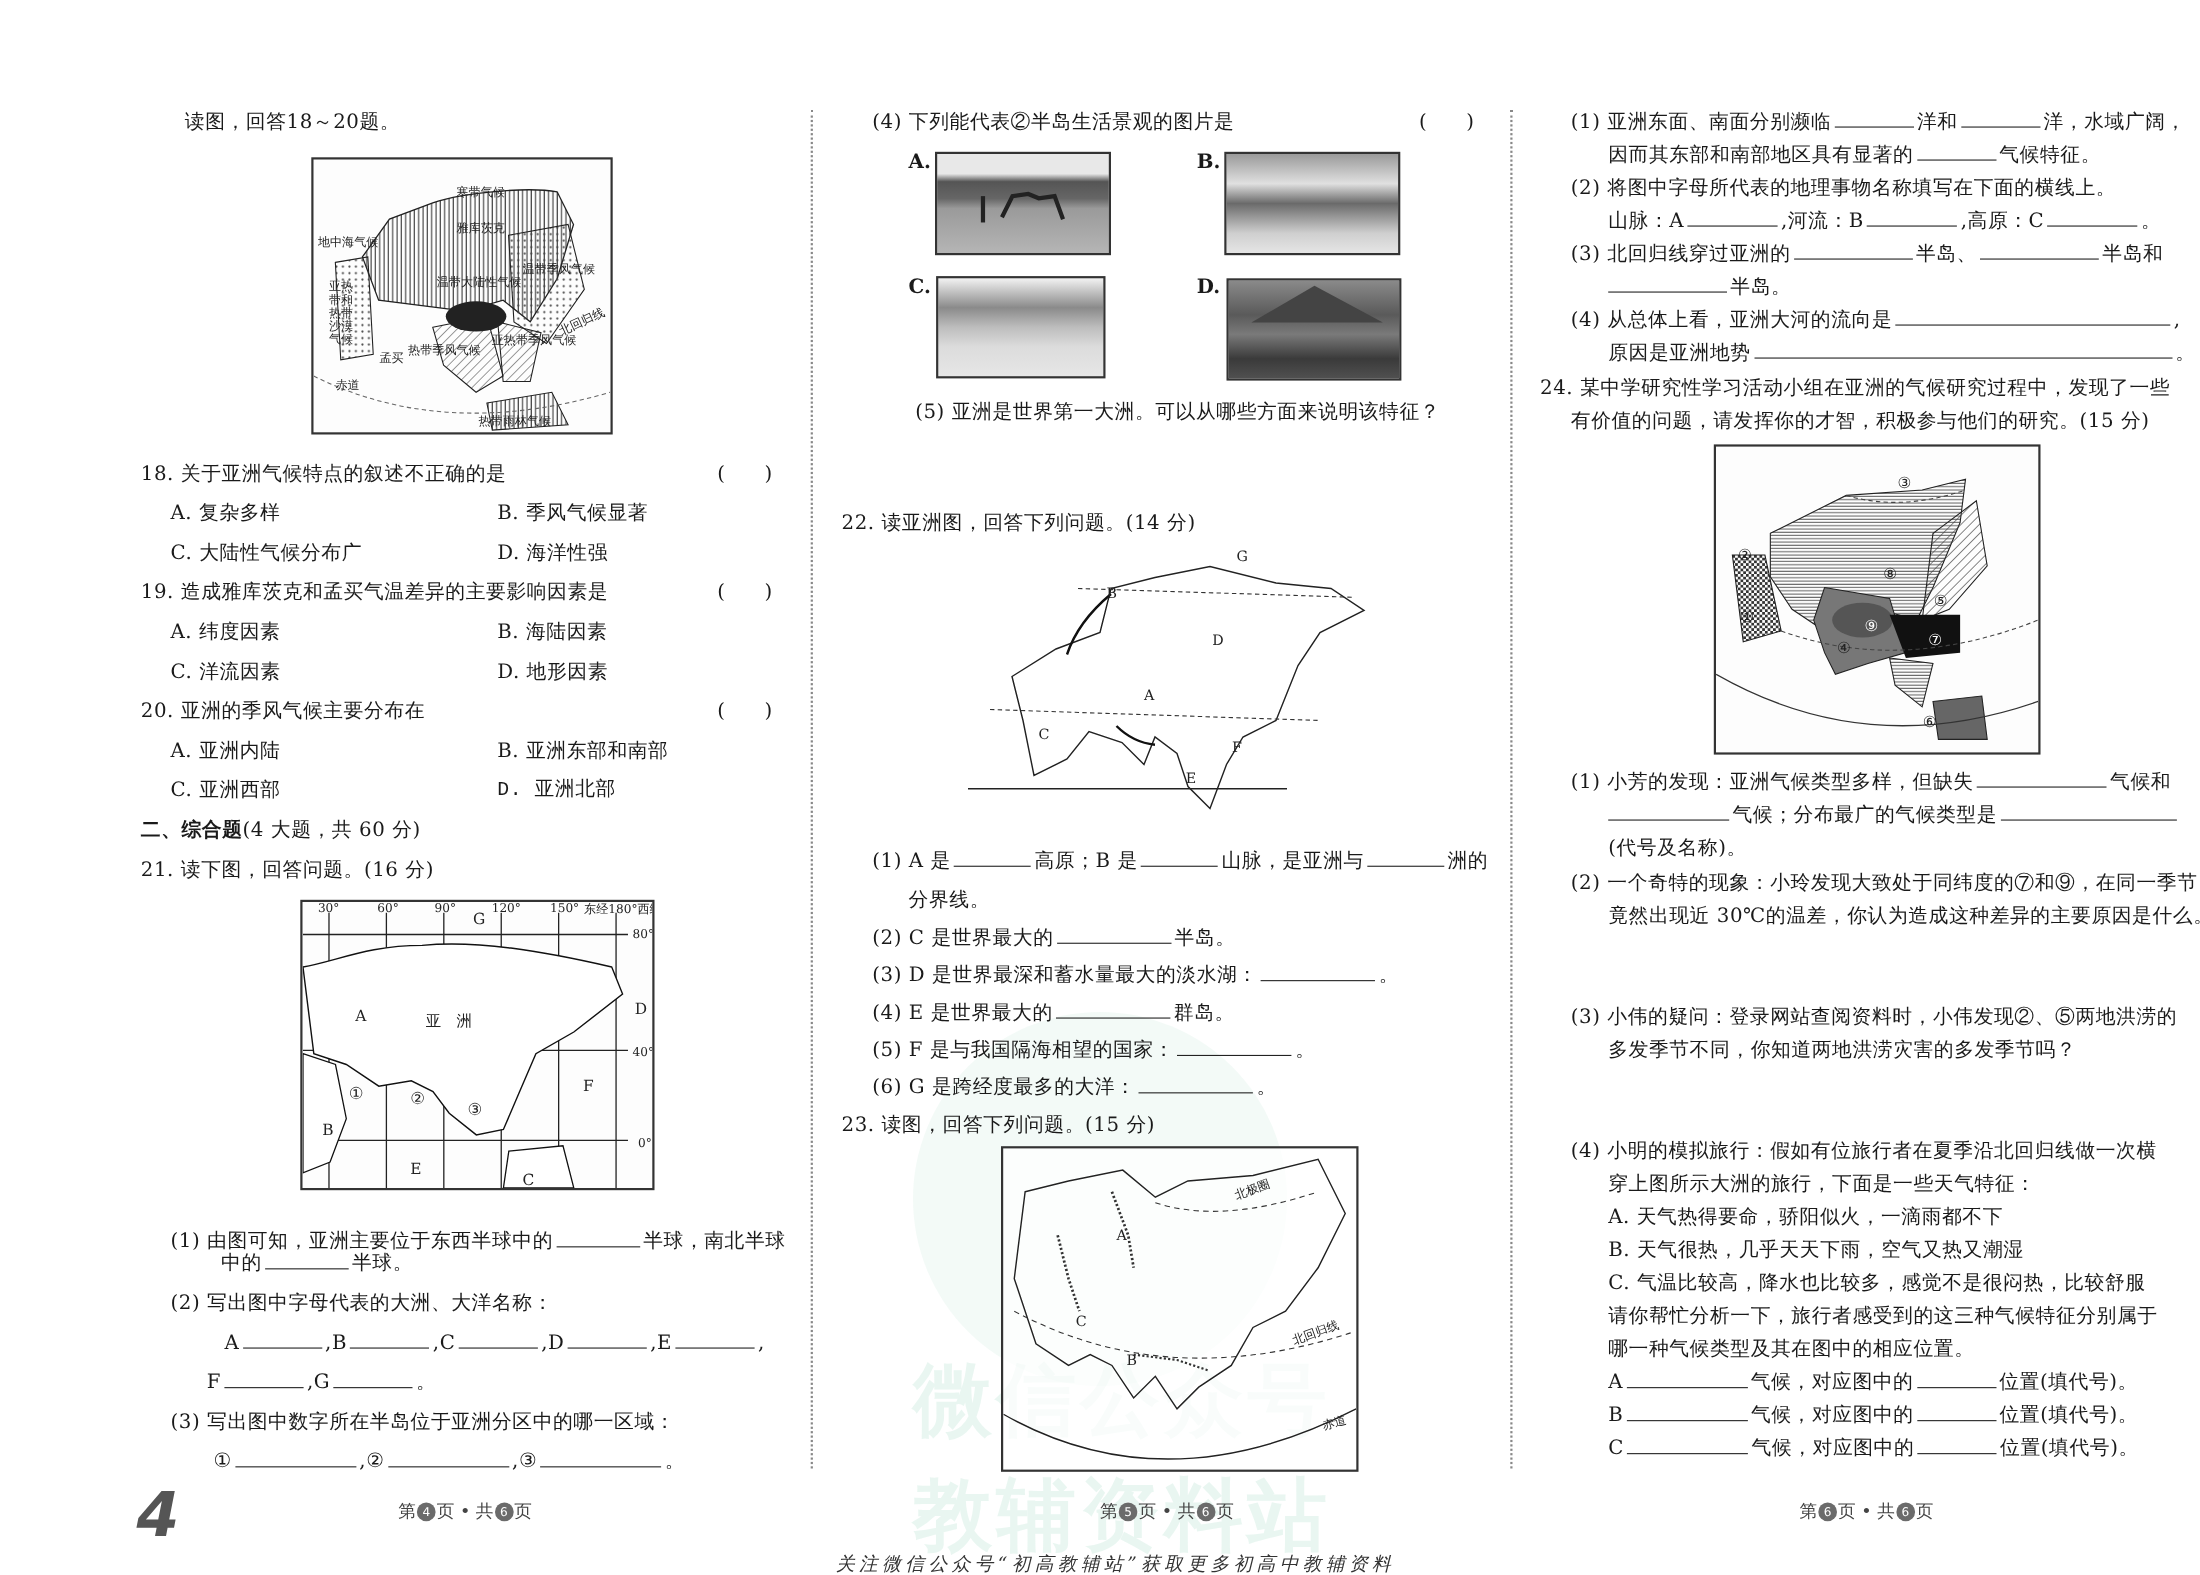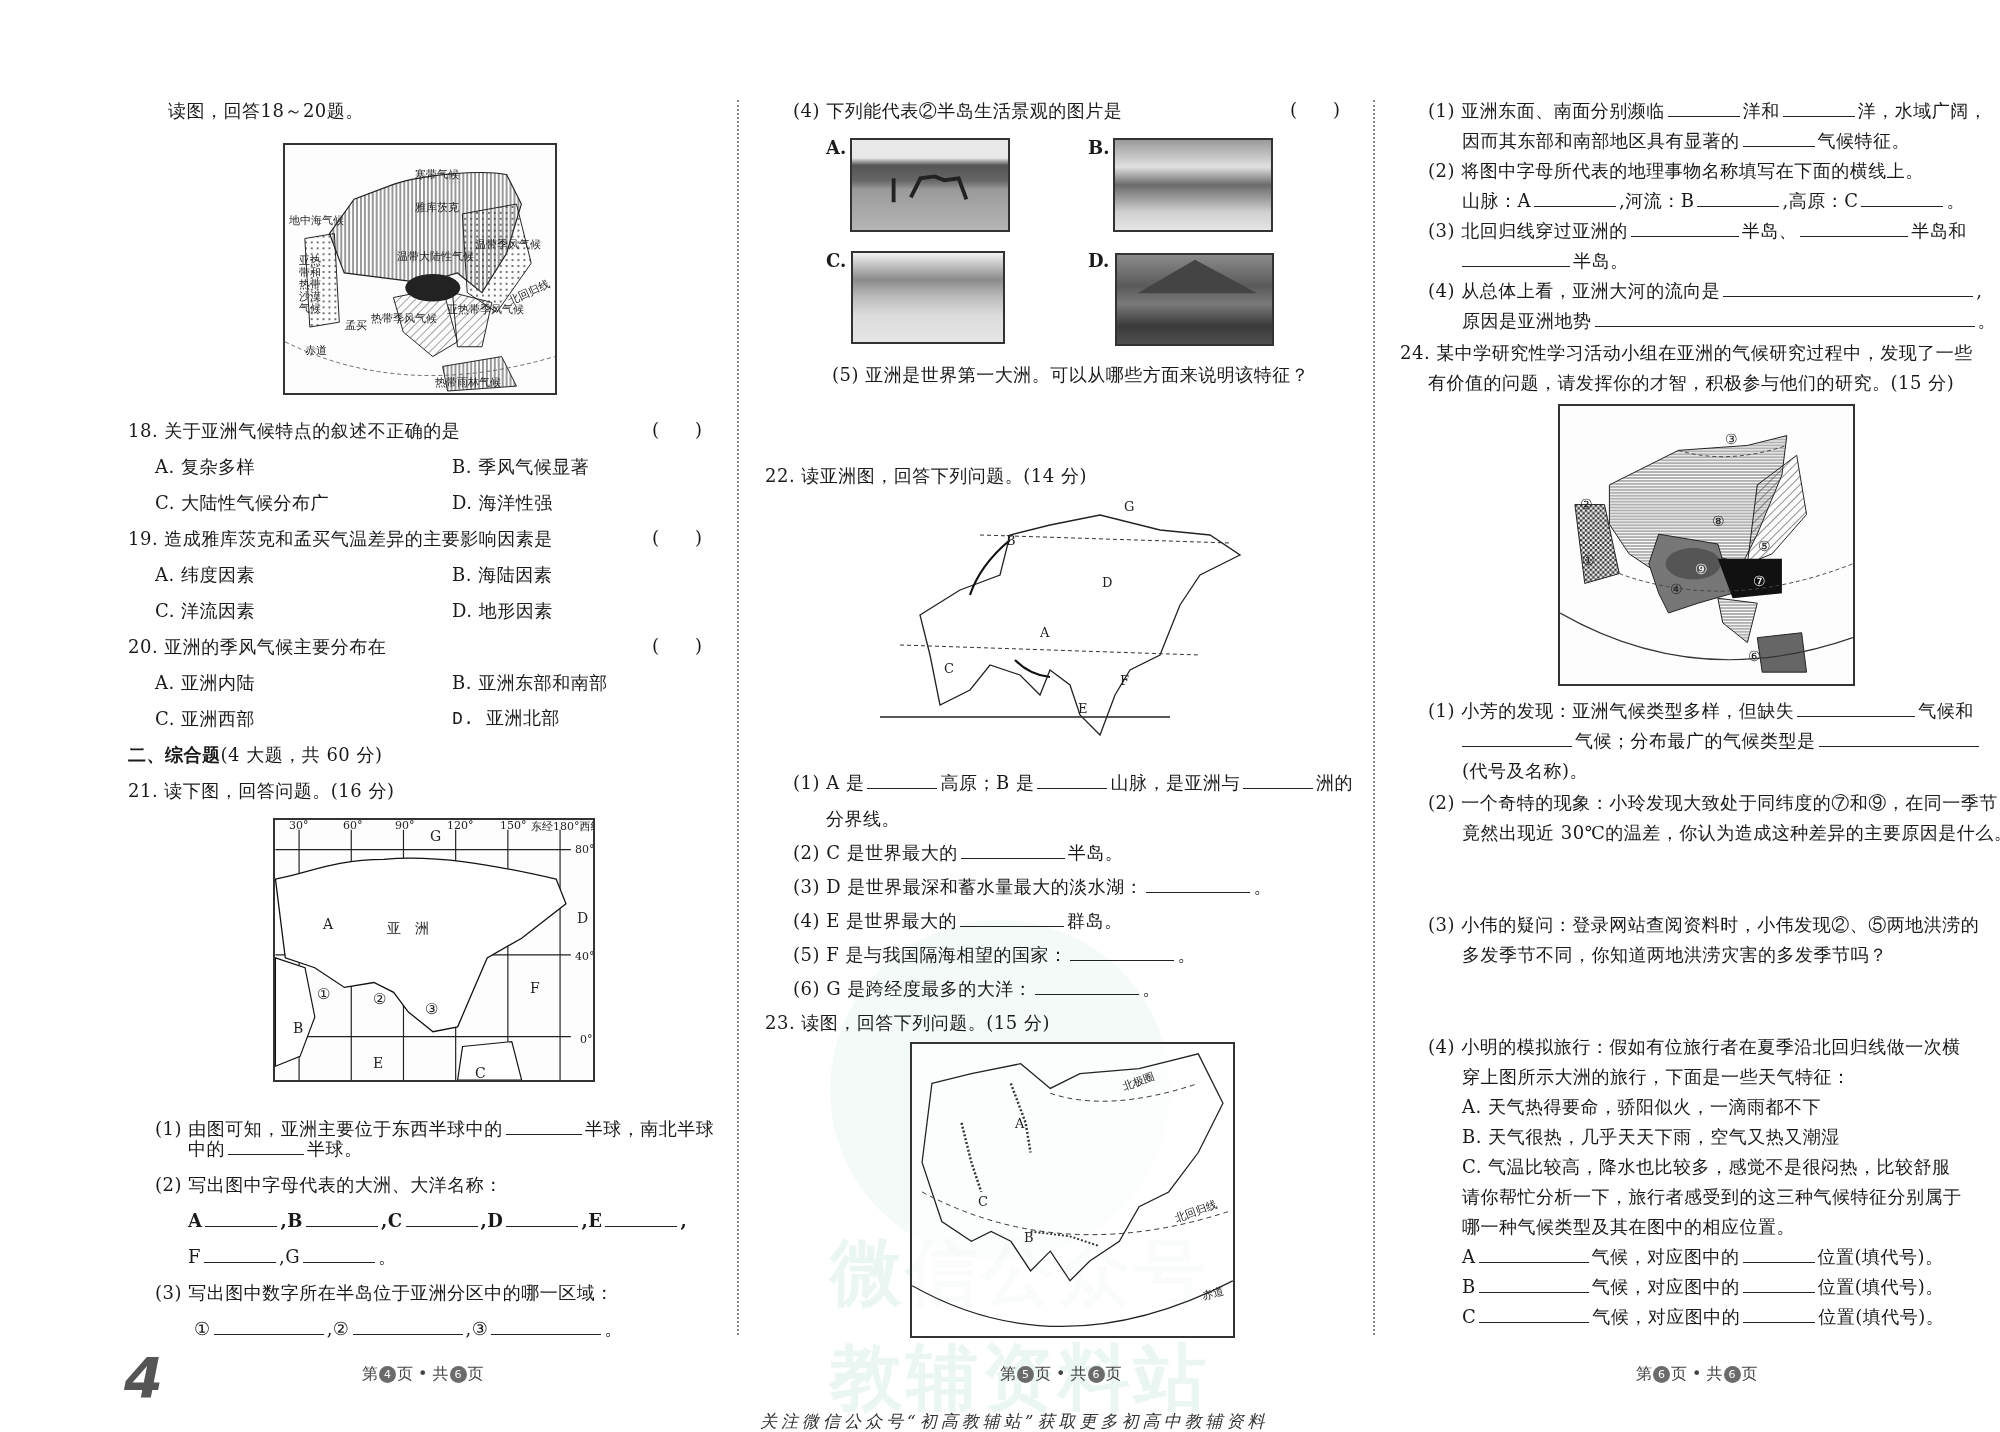--- a/index.html
+++ b/index.html
@@ -131,25 +131,25 @@
   <span class="map-label" style="left:155px;top:8px;font-size:14px;">G</span>
   <span class="map-label" style="left:112px;top:100px;font-size:14px;">亚　洲</span>
   <span class="map-label" style="left:42px;top:165px;font-size:15px;">①</span>
   <span class="map-label" style="left:98px;top:170px;font-size:15px;">②</span>
   <span class="map-label" style="left:150px;top:180px;font-size:15px;">③</span>
 </div>
 
 <div class="abs txt" style="left:155px;top:1116px;">
   <span>(1) 由图可知，亚洲主要位于东西半球中的</span><span class="blank" style="width:76px;"></span><span>半球，南北半球</span>
 </div>
-<div class="abs txt" style="left:188px;top:1136px;">
+<div class="abs txt" style="left:201px;top:1136px;">
   <span>中的</span><span class="blank" style="width:76px;"></span><span>半球。</span>
 </div>
 <div class="abs txt" style="left:155px;top:1172px;">(2) 写出图中字母代表的大洲、大洋名称：</div>
-<div class="abs txt" style="left:188px;top:1208px;font-weight:bold;">
+<div class="abs txt" style="left:204px;top:1208px;">
   <span>A</span><span class="blank" style="width:72px;"></span><span>,B</span><span class="blank" style="width:72px;"></span><span>,C</span><span class="blank" style="width:72px;"></span><span>,D</span><span class="blank" style="width:72px;"></span><span>,E</span><span class="blank" style="width:72px;"></span><span>,</span>
 </div>
 <div class="abs txt" style="left:188px;top:1244px;">
   <span>F</span><span class="blank" style="width:72px;"></span><span>,G</span><span class="blank" style="width:72px;"></span><span>。</span>
 </div>
 <div class="abs txt" style="left:155px;top:1280px;">(3) 写出图中数字所在半岛位于亚洲分区中的哪一区域：</div>
 <div class="abs txt" style="left:194px;top:1316px;">
   <span>①</span><span class="blank" style="width:110px;"></span><span>,②</span><span class="blank" style="width:110px;"></span><span>,③</span><span class="blank" style="width:110px;"></span><span>。</span>
 </div>
 

